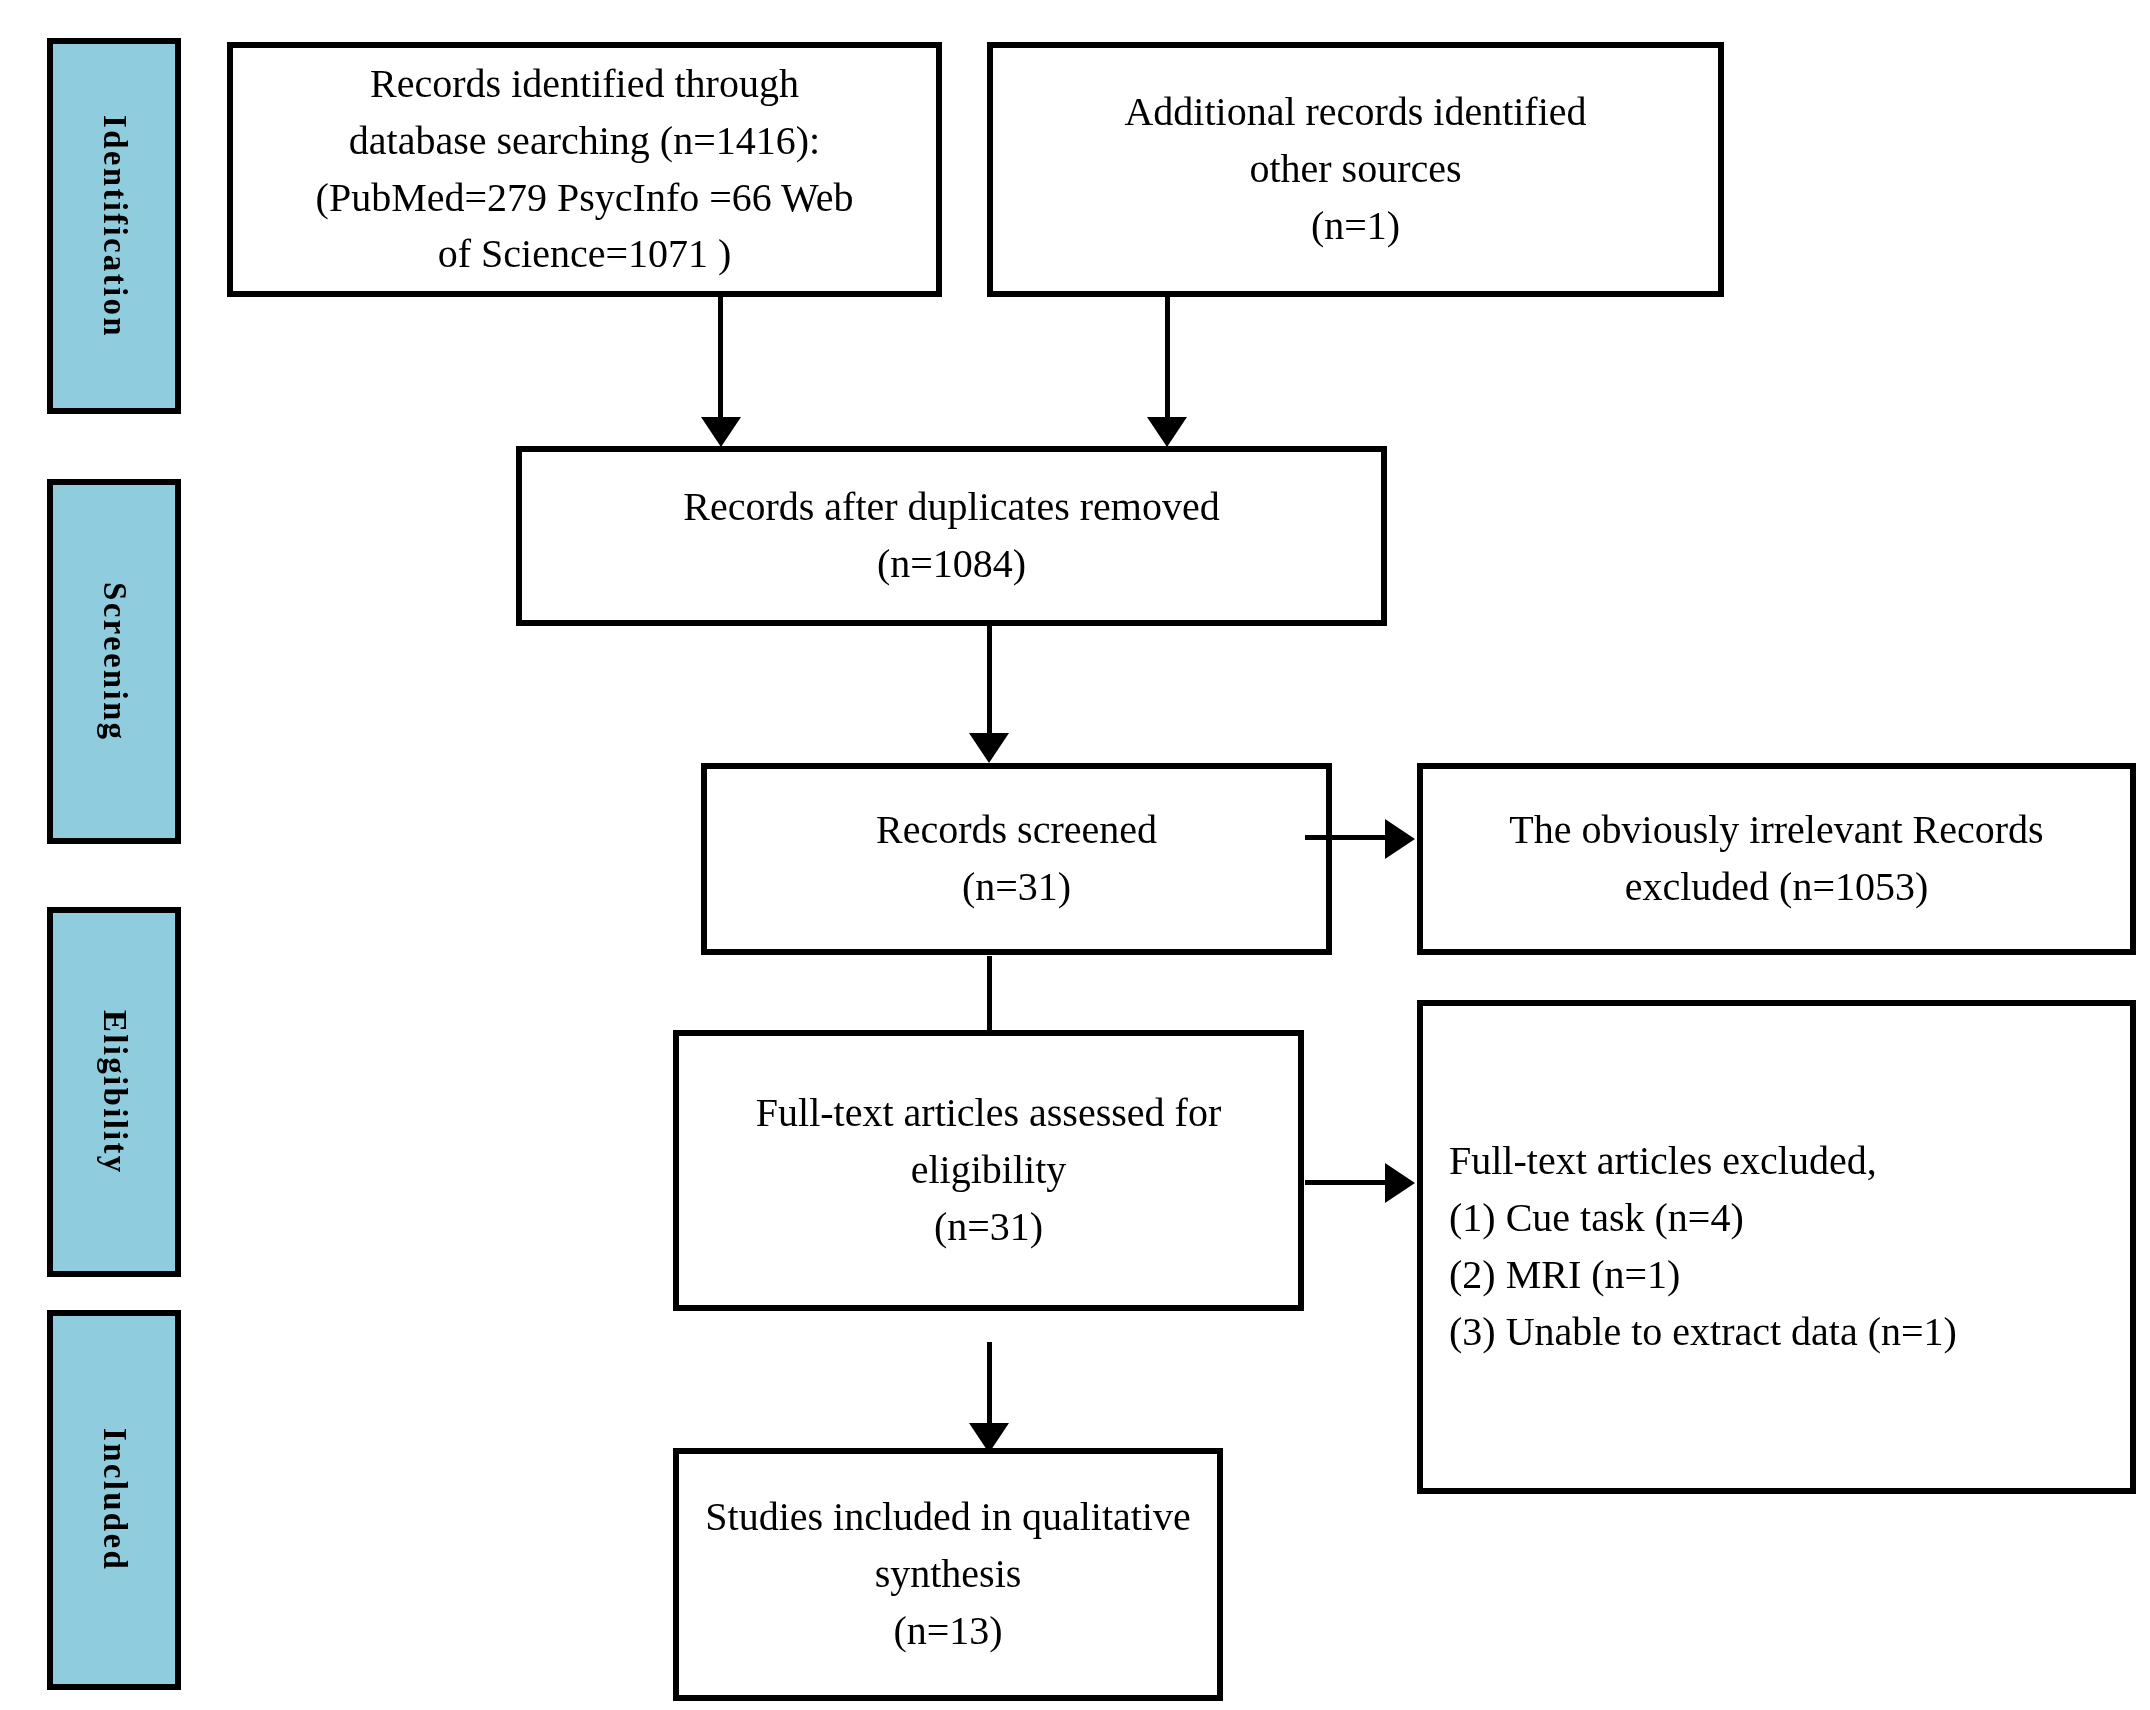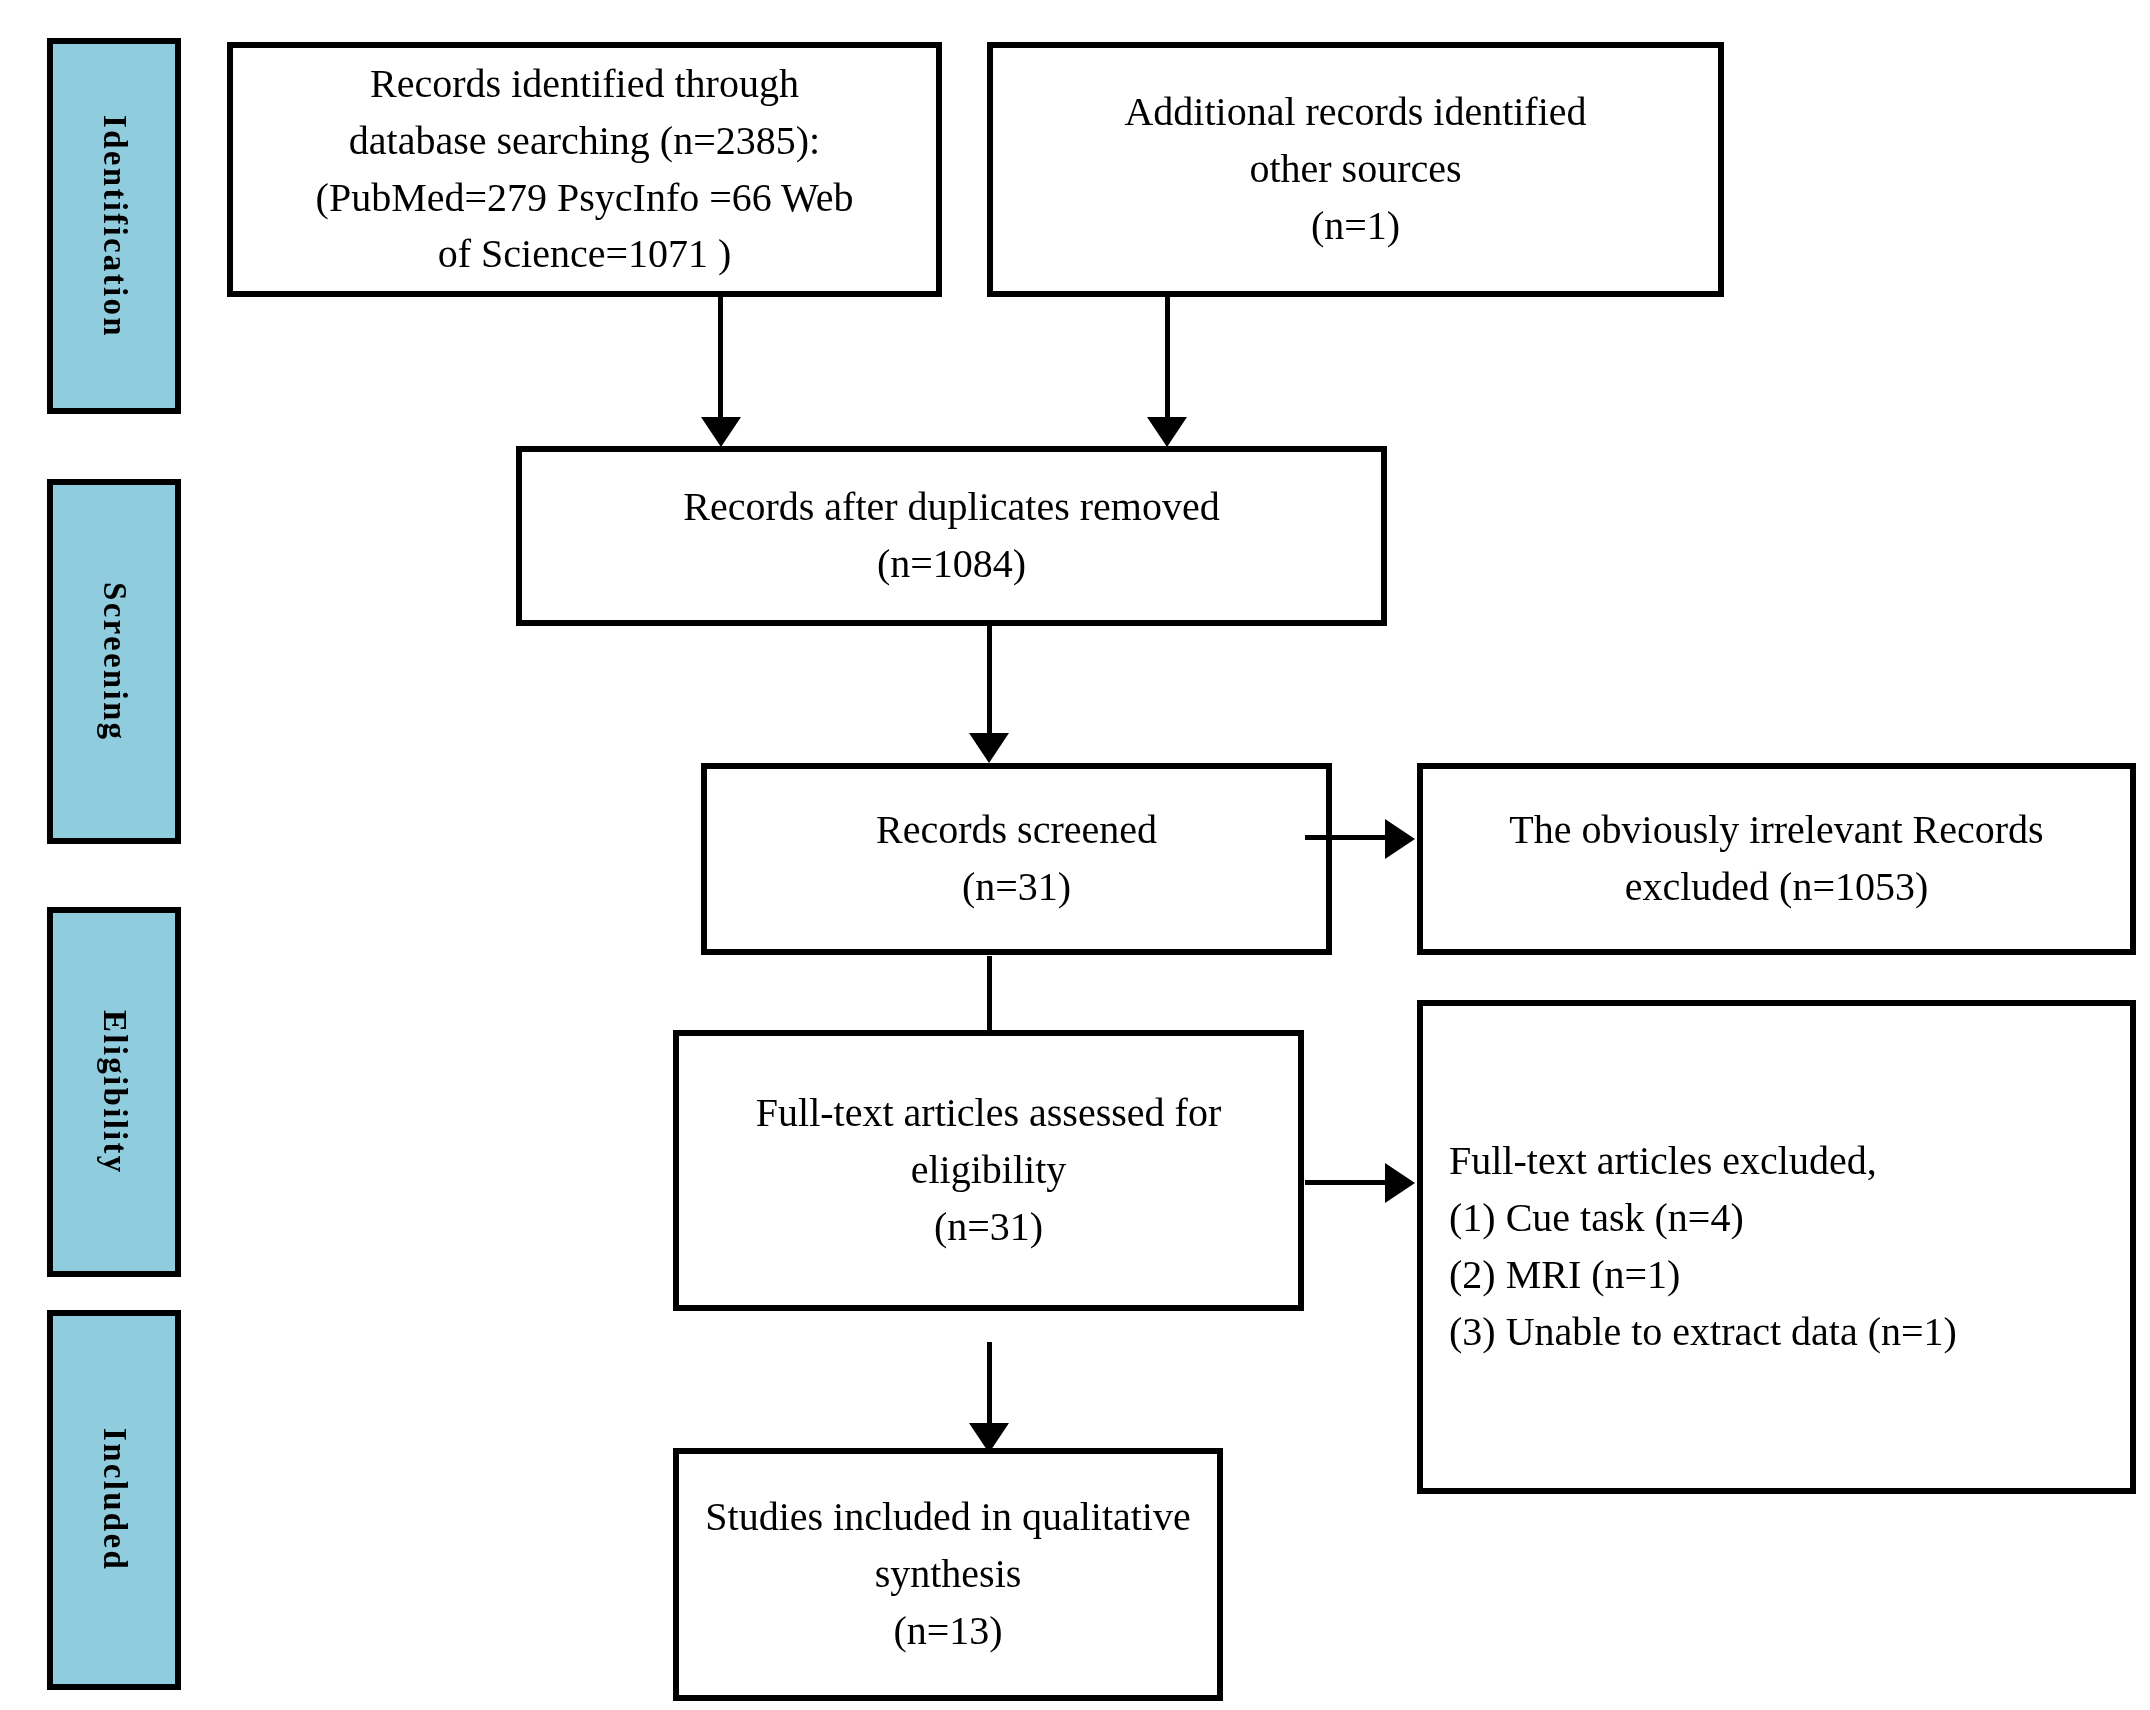--- a/index.html
+++ b/index.html
@@ -110,21 +110,21 @@
   <div class="stage-tab" style="left:47px; top:907px; width:134px; height:370px;">
     <span class="stage-tab-label">Eligibility</span>
   </div>
 
   <div class="stage-tab" style="left:47px; top:1310px; width:134px; height:380px;">
     <span class="stage-tab-label">Included</span>
   </div>
 
   <div class="flow-box" style="left:227px; top:42px; width:715px; height:255px;">
     <span class="line">Records identified through</span>
-    <span class="line">database searching (n=2385):</span>
+    <span class="line">database searching (n=1416):</span>
     <span class="line">(PubMed=279 PsycInfo =66 Web</span>
     <span class="line">of Science=1071 )</span>
   </div>
 
   <div class="flow-box" style="left:987px; top:42px; width:737px; height:255px;">
     <span class="line">Additional records identified</span>
     <span class="line">other sources</span>
     <span class="line">(n=1)</span>
   </div>
 

